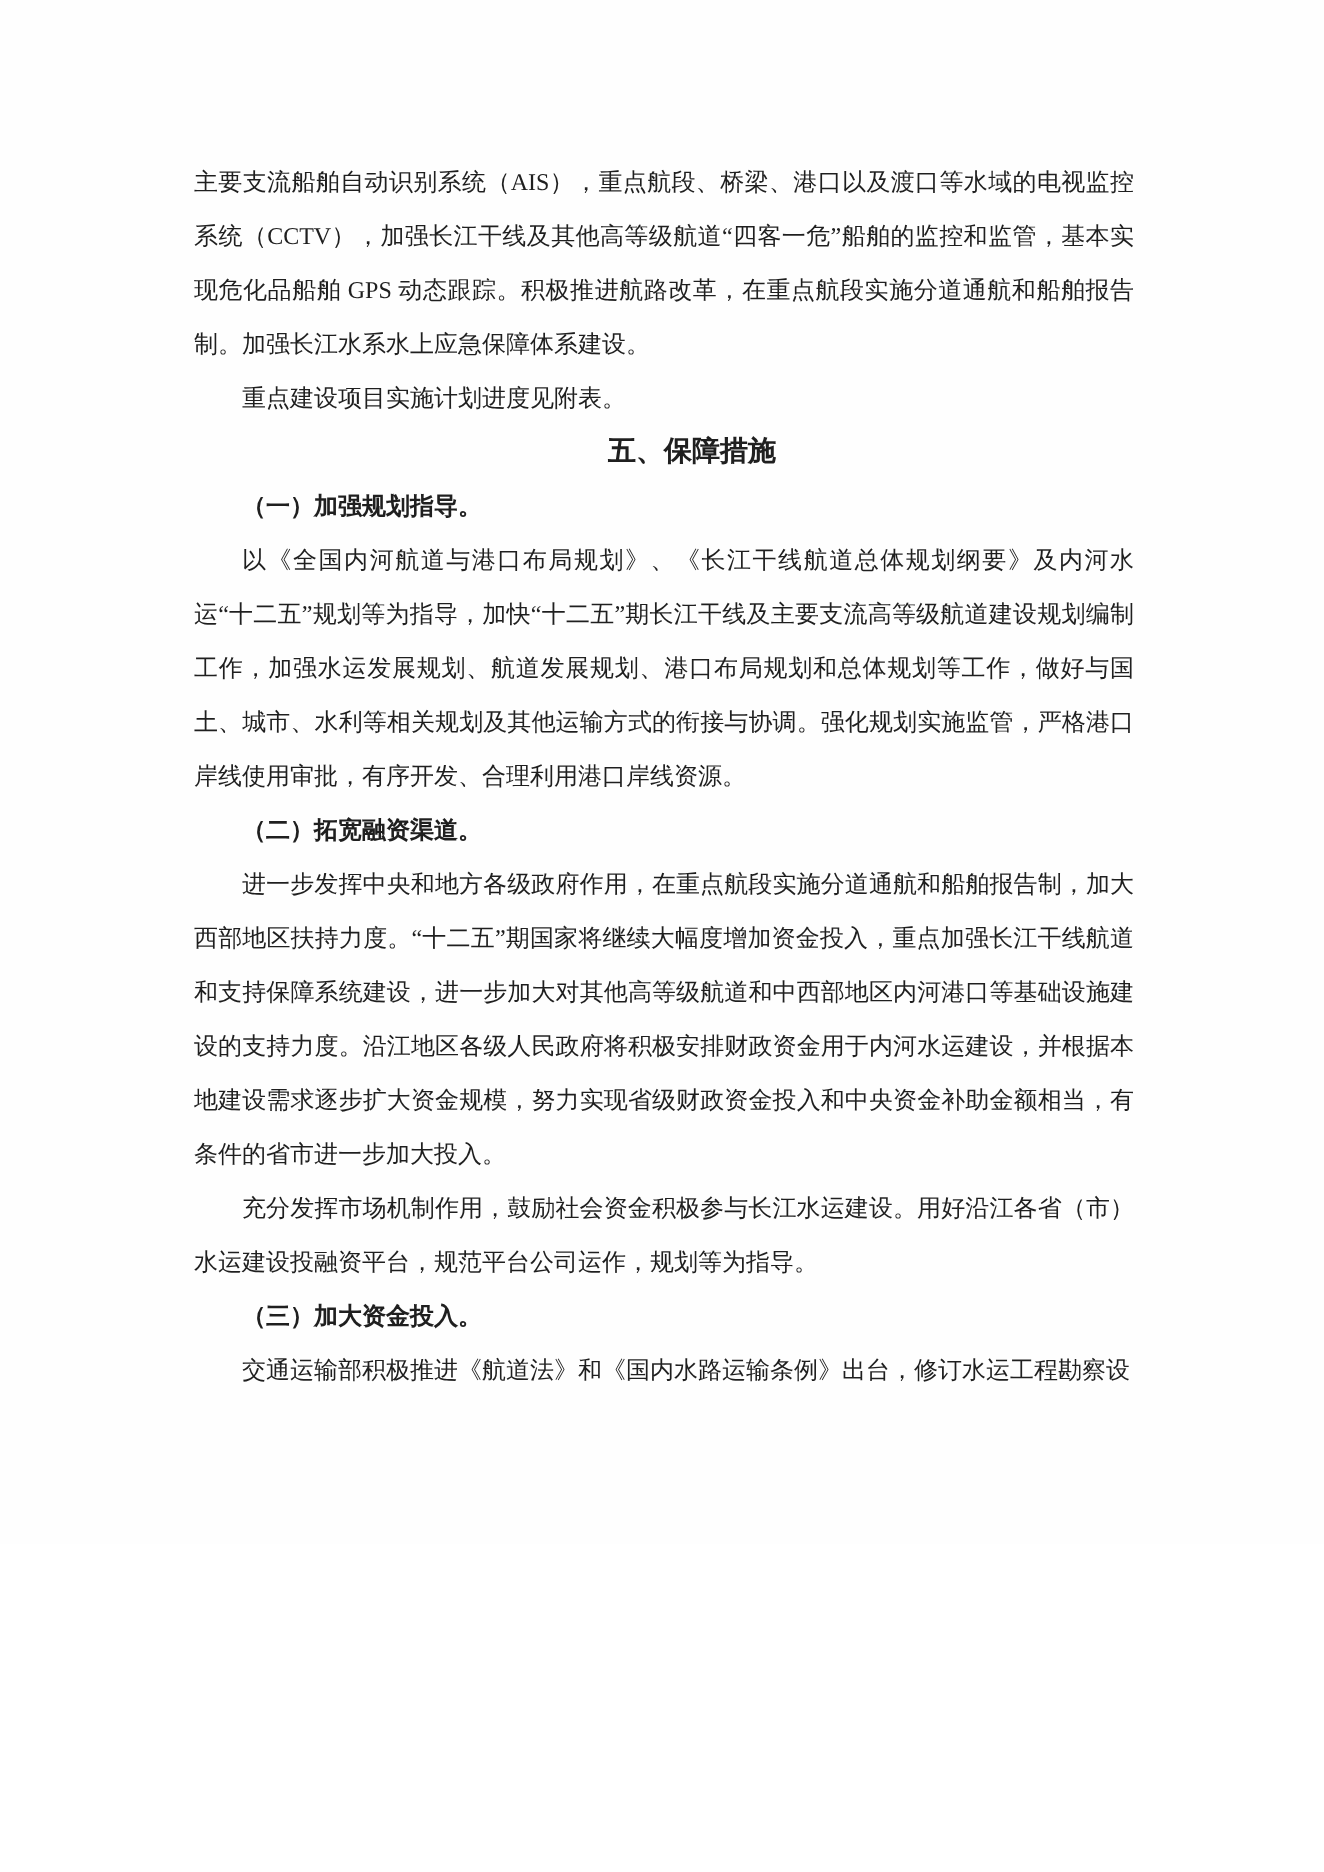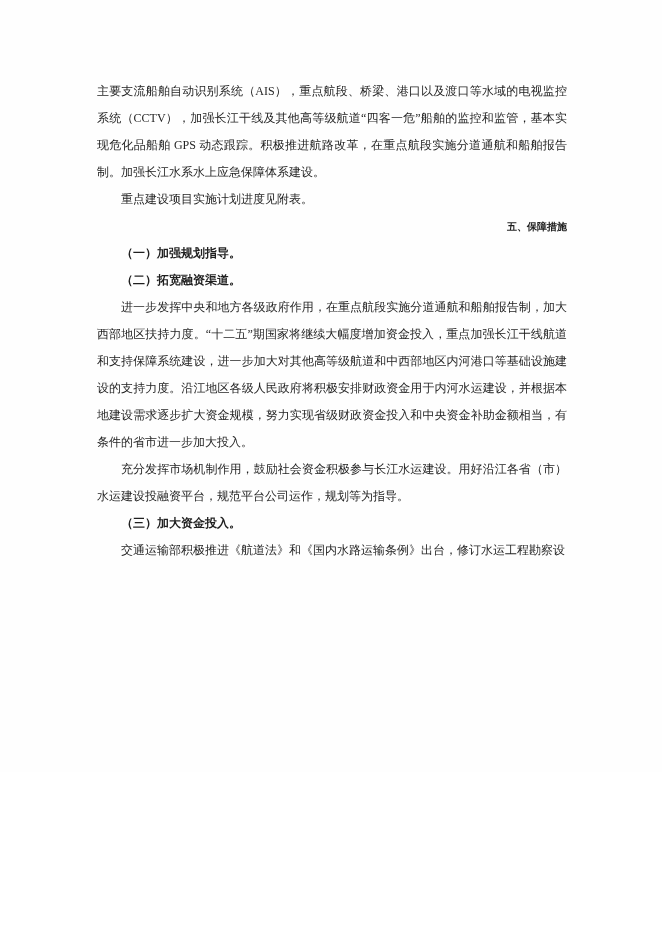--- a/index.html
+++ b/index.html
@@ -30,23 +30,23 @@
     text-align: justify;
     text-indent: 2em;
     letter-spacing: 0px;
     word-break: break-all;
   }
   .content p.continuation {
     text-indent: 0;
   }
   .content p.heading {
     font-family: Liberation Serif, serif;
-    font-size: 10px;
+    font-size: 14px;
     font-weight: 600;
-    text-align: right;
+    text-align: center;
   }
   .content p.subheading {
     font-weight: bold;
     font-size: 12px;
     text-align: left;
   }
   .page-number {
     position: absolute;
     left: 0;
     right: 0;
@@ -58,20 +58,21 @@
 </style>
 </head>
 <body>
 
 <div class="page">
   <div class="content">
       <p class="continuation">主要支流船舶自动识别系统（AIS），重点航段、桥梁、港口以及渡口等水域的电视监控系统（CCTV），加强长江干线及其他高等级航道“四客一危”船舶的监控和监管，基本实现危化品船舶 GPS 动态跟踪。积极推进航路改革，在重点航段实施分道通航和船舶报告制。加强长江水系水上应急保障体系建设。</p>
       <p class="body">重点建设项目实施计划进度见附表。</p>
       <p class="heading">五、保障措施</p>
       <p class="subheading">（一）加强规划指导。</p>
+      <p class="body">以《全国内河航道与港口布局规划》、《长江干线航道总体规划纲要》及内河水运“十二五”规划等为指导，加快“十二五”期长江干线及主要支流高等级航道建设规划编制工作，加强水运发展规划、航道发展规划、港口布局规划和总体规划等工作，做好与国土、城市、水利等相关规划及其他运输方式的衔接与协调。强化规划实施监管，严格港口岸线使用审批，有序开发、合理利用港口岸线资源。</p>
       <p class="subheading">（二）拓宽融资渠道。</p>
       <p class="body">进一步发挥中央和地方各级政府作用，在重点航段实施分道通航和船舶报告制，加大西部地区扶持力度。“十二五”期国家将继续大幅度增加资金投入，重点加强长江干线航道和支持保障系统建设，进一步加大对其他高等级航道和中西部地区内河港口等基础设施建设的支持力度。沿江地区各级人民政府将积极安排财政资金用于内河水运建设，并根据本地建设需求逐步扩大资金规模，努力实现省级财政资金投入和中央资金补助金额相当，有条件的省市进一步加大投入。</p>
       <p class="body">充分发挥市场机制作用，鼓励社会资金积极参与长江水运建设。用好沿江各省（市）水运建设投融资平台，规范平台公司运作，规划等为指导。</p>
       <p class="subheading">（三）加大资金投入。</p>
       <p class="body">交通运输部积极推进《航道法》和《国内水路运输条例》出台，修订水运工程勘察设</p>
     </div>
   <div class="page-number">6</div>
 </div>
 
 </body></html>

